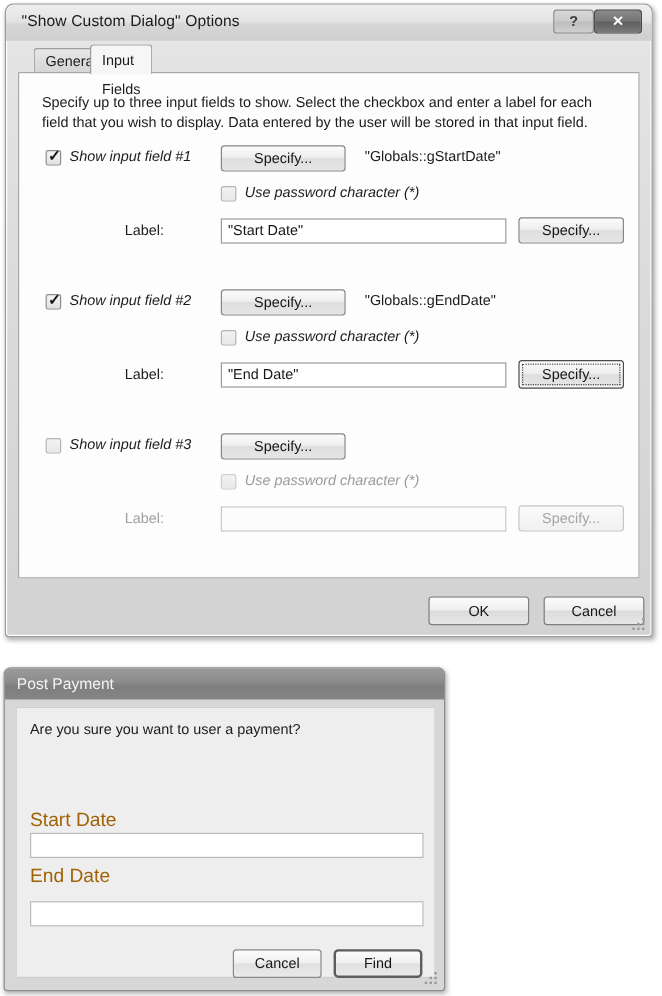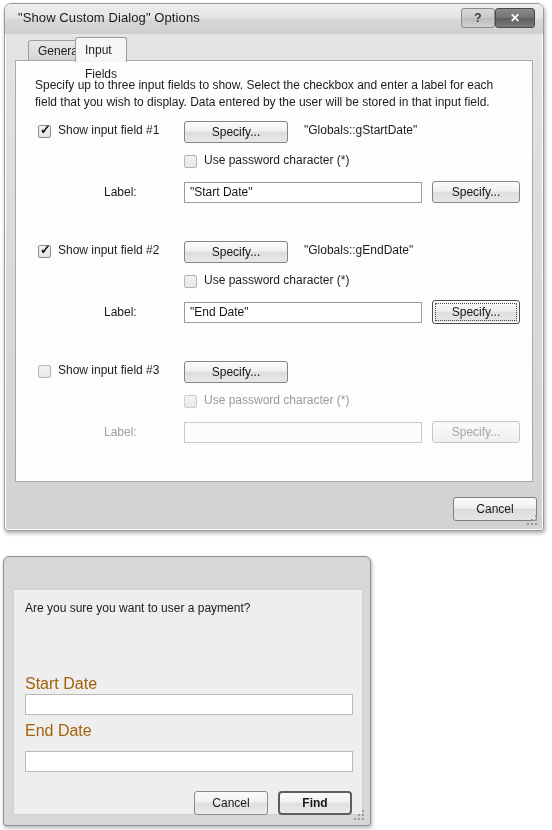--- a/index.html
+++ b/index.html
@@ -147,20 +147,21 @@
     font-size: 13px;
     line-height: 13px;
     color: #15191d;
     font-weight: bold;
   }
   .cbx-label {
     position: absolute;
     font-size: 12px;
     color: #1b1b1b;
     white-space: nowrap;
+    font-style: italic;
   }
   .cbx-label.dim { color: #9a9a9a; }
 
   .btn {
     position: absolute;
     box-sizing: border-box;
     height: 22px;
     border: 1px solid #868686;
     border-radius: 3px;
     background: linear-gradient(to bottom,#fbfbfb 0%, #efefef 45%, #dedede 52%, #e7e7e7 100%);
@@ -316,21 +317,20 @@
     background: linear-gradient(to bottom,#fbfbfb 0%, #f1f1f1 45%, #e0e0e0 52%, #eaeaea 100%);
     font-size: 12px;
     color: #161616;
     display: flex;
     align-items: center;
     justify-content: center;
   }
   .w2btn.default {
     border: 2px solid #5d5d5d;
     border-radius: 4px;
-    font-weight: bold;
   }
 </style>
 </head>
 <body>
 
 <div class="page">
 
   <div class="win1">
 
     <div class="win1-titlebar">
@@ -400,35 +400,39 @@
         </div>
         <div class="row">
           <div class="lbl dim" style="left:88px; top:4px; width:72px;">Label:</div>
           <div class="tfield disabled" style="left:168px; top:1px; width:238px;"></div>
           <div class="btn disabled" style="left:416px; top:0; width:88px;">Specify...</div>
         </div>
       </div>
 
     </div>
 
+    <div class="footbtn" style="left:352px; top:493px;">OK</div>
     <div class="footbtn" style="left:448px; top:493px;">Cancel</div>
 
     <div class="grip">
       <i style="left:8px; top:0;"></i>
       <i style="left:4px; top:4px;"></i>
         <i style="left:8px; top:4px;"></i>
       <i style="left:0;    top:8px;"></i>
         <i style="left:4px; top:8px;"></i>
         <i style="left:8px; top:8px;"></i>
     </div>
 
   </div>
 
   <div class="win2">
 
+    <div class="win2-titlebar">
+      <div class="win2-title">Post Payment</div>
+    </div>
 
     <div class="win2-body">
       <div class="w2text">Are you sure you want to user a payment?</div>
 
       <div class="w2label" style="top:85px;">Start Date</div>
       <div class="w2input" style="top:104px;"></div>
 
       <div class="w2label" style="top:132px;">End Date</div>
       <div class="w2input" style="top:161px;"></div>
 

